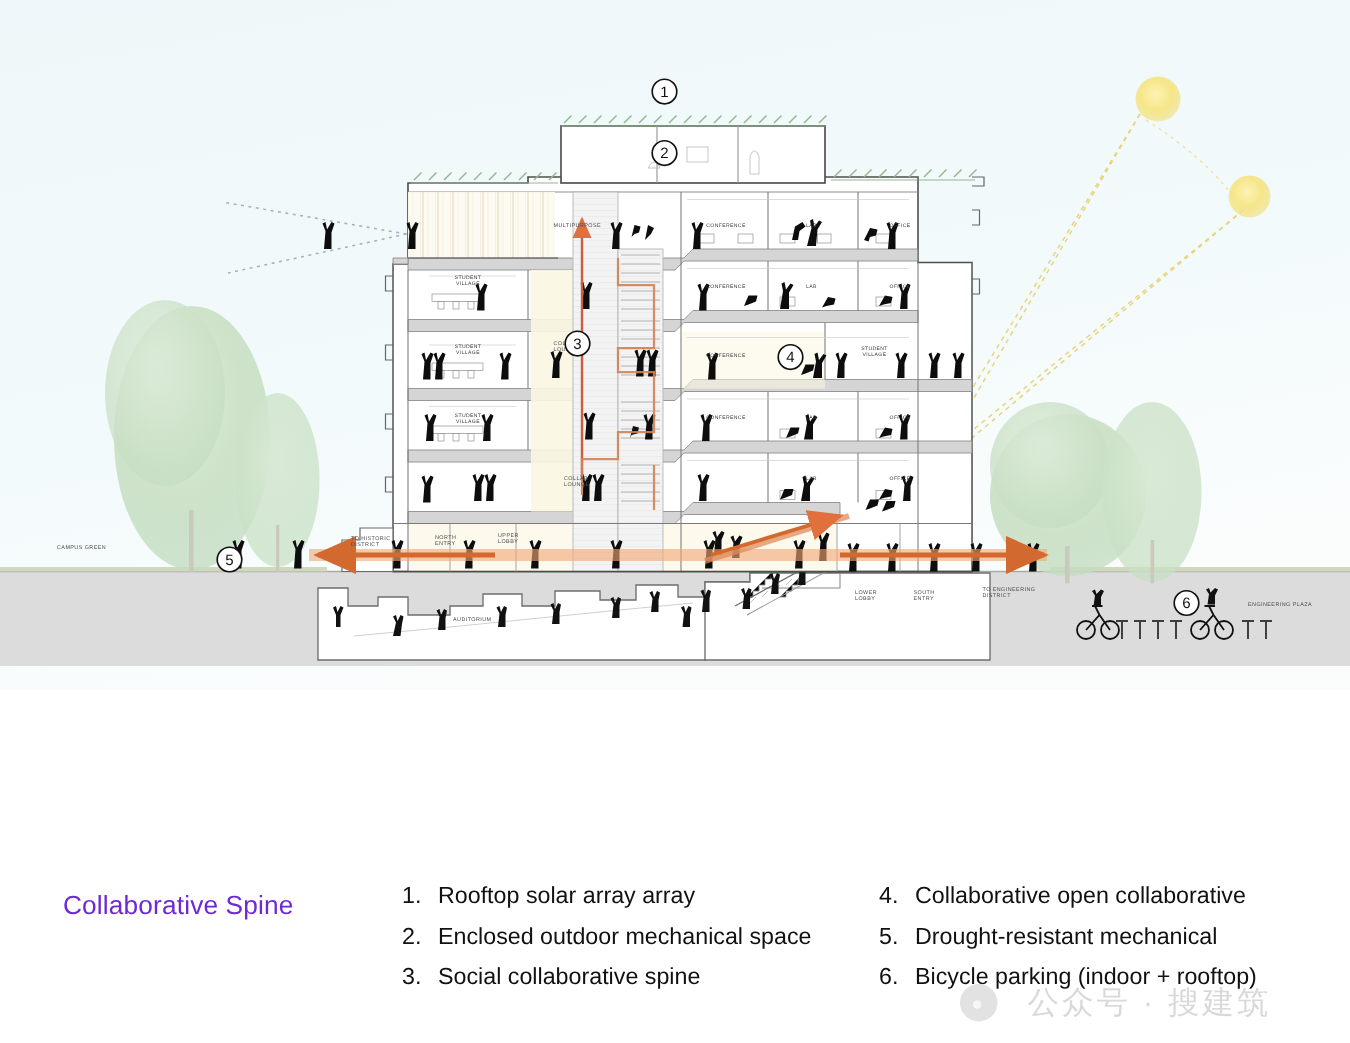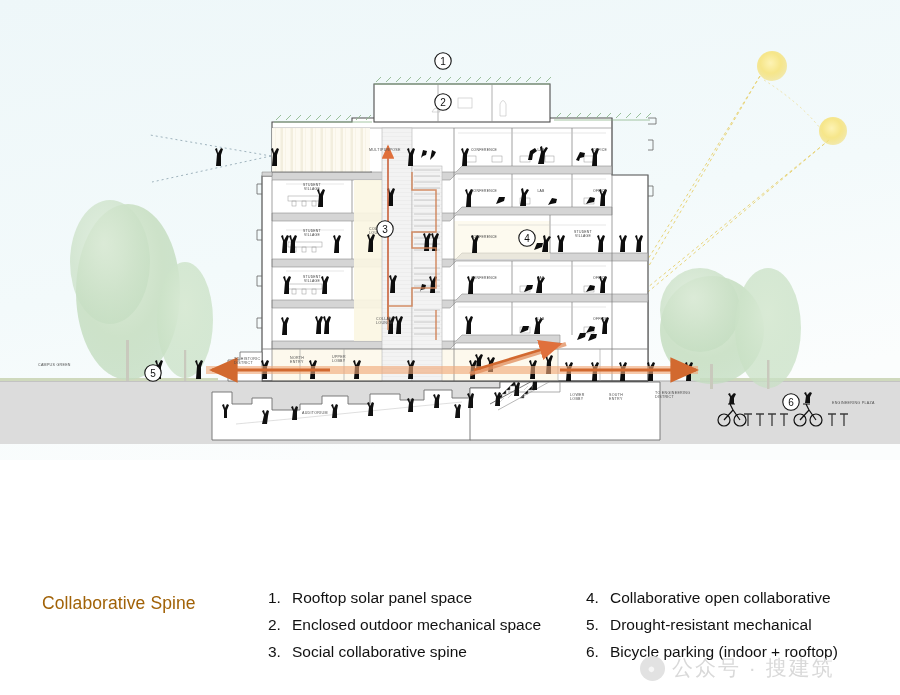--- a/index.html
+++ b/index.html
@@ -18,36 +18,36 @@
   }
   #drawing svg{display:block;width:900px;height:460px;}
 
   
   #legend{
     position:absolute;left:0;top:460px;width:900px;height:235px;
     background:#ffffff;
   }
   .legend-title{
     position:absolute;left:42px;top:133px;
-    font-size:17.5px;color:#a16207;letter-spacing:.1px;text-align:center;
+    font-size:17.5px;color:#6d28d9;letter-spacing:.1px;text-align:center;
   }
   .legend-col{position:absolute;top:128px;}
   .legend-col.c1{left:268px;width:300px;}
   .legend-col.c2{left:586px;width:310px;}
   .legend-item{
     display:flex;align-items:baseline;margin-bottom:6.5px;
     font-size:15.5px;color:#111;line-height:1.33;
   }
   .legend-num{width:24px;flex:0 0 24px;color:#111;}
   .legend-text{flex:1 1 auto;}
 
   
   .watermark{
     position:absolute;left:640px;top:194px;
-    display:flex;align-items:center;gap:7px;
+    display:flex;align-items:center;gap:20px;
     font-size:21px;color:#d9d9d9;letter-spacing:2px;
     user-select:none;
   }
   .wm-badge{
     width:25px;height:25px;border-radius:50%;
     background:#e2e2e2;display:flex;align-items:center;justify-content:center;
     font-size:13px;color:#f6f6f6;
   }
 
   
@@ -572,21 +572,21 @@
         </g>
   </svg>
   </div>
 
   <div id="legend">
     <div class="legend-title">Collaborative Spine</div>
 
     <div class="legend-col c1">
       <div class="legend-item">
         <span class="legend-num">1.</span>
-        <span class="legend-text">Rooftop solar panel space</span>
+        <span class="legend-text">Rooftop solar array array</span>
       </div>
       <div class="legend-item">
         <span class="legend-num">2.</span>
         <span class="legend-text">Enclosed outdoor mechanical space</span>
       </div>
       <div class="legend-item">
         <span class="legend-num">3.</span>
         <span class="legend-text">Social collaborative spine</span>
       </div>
     </div>

